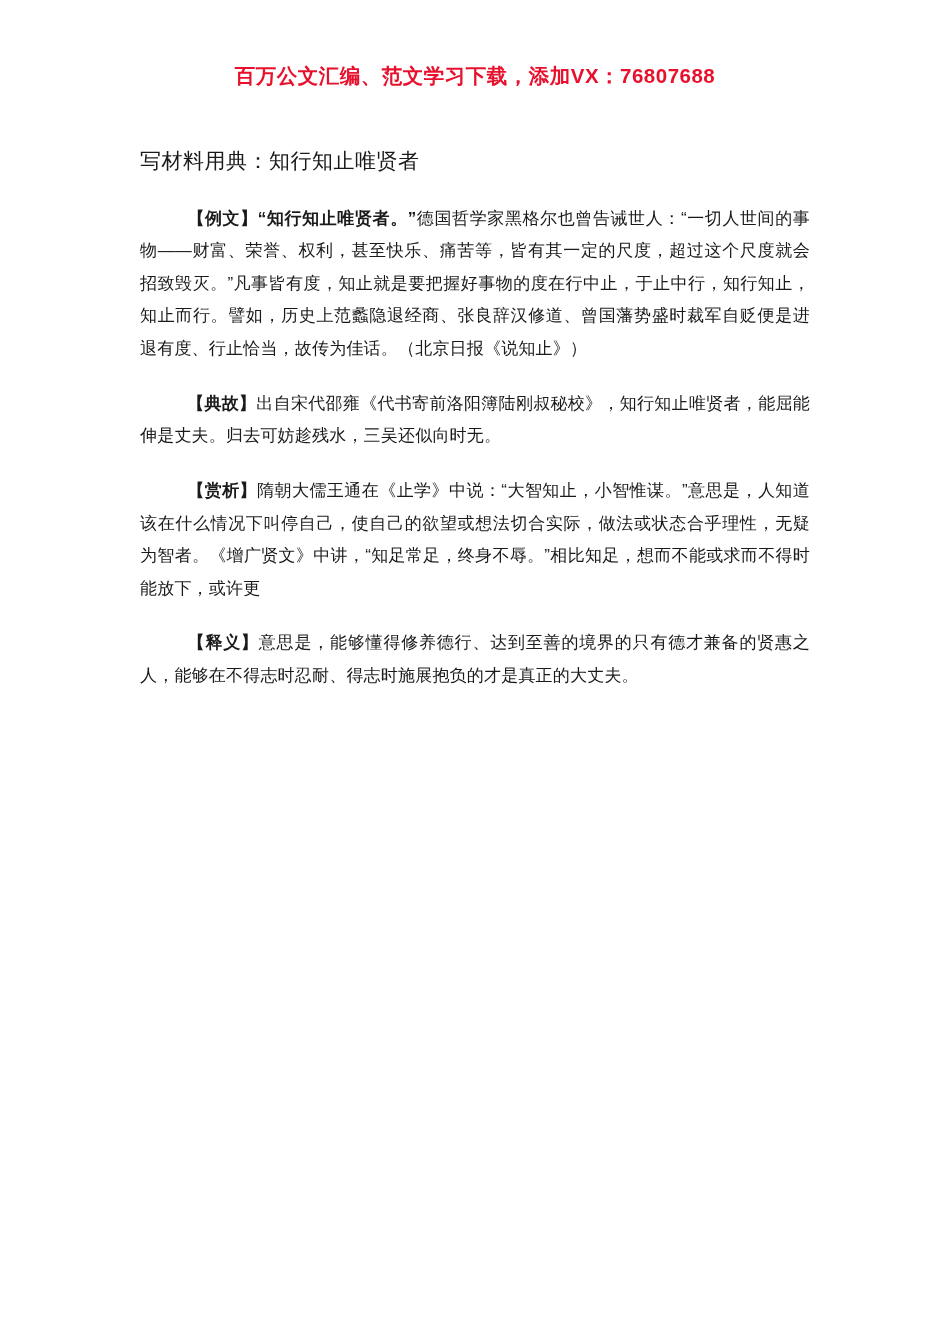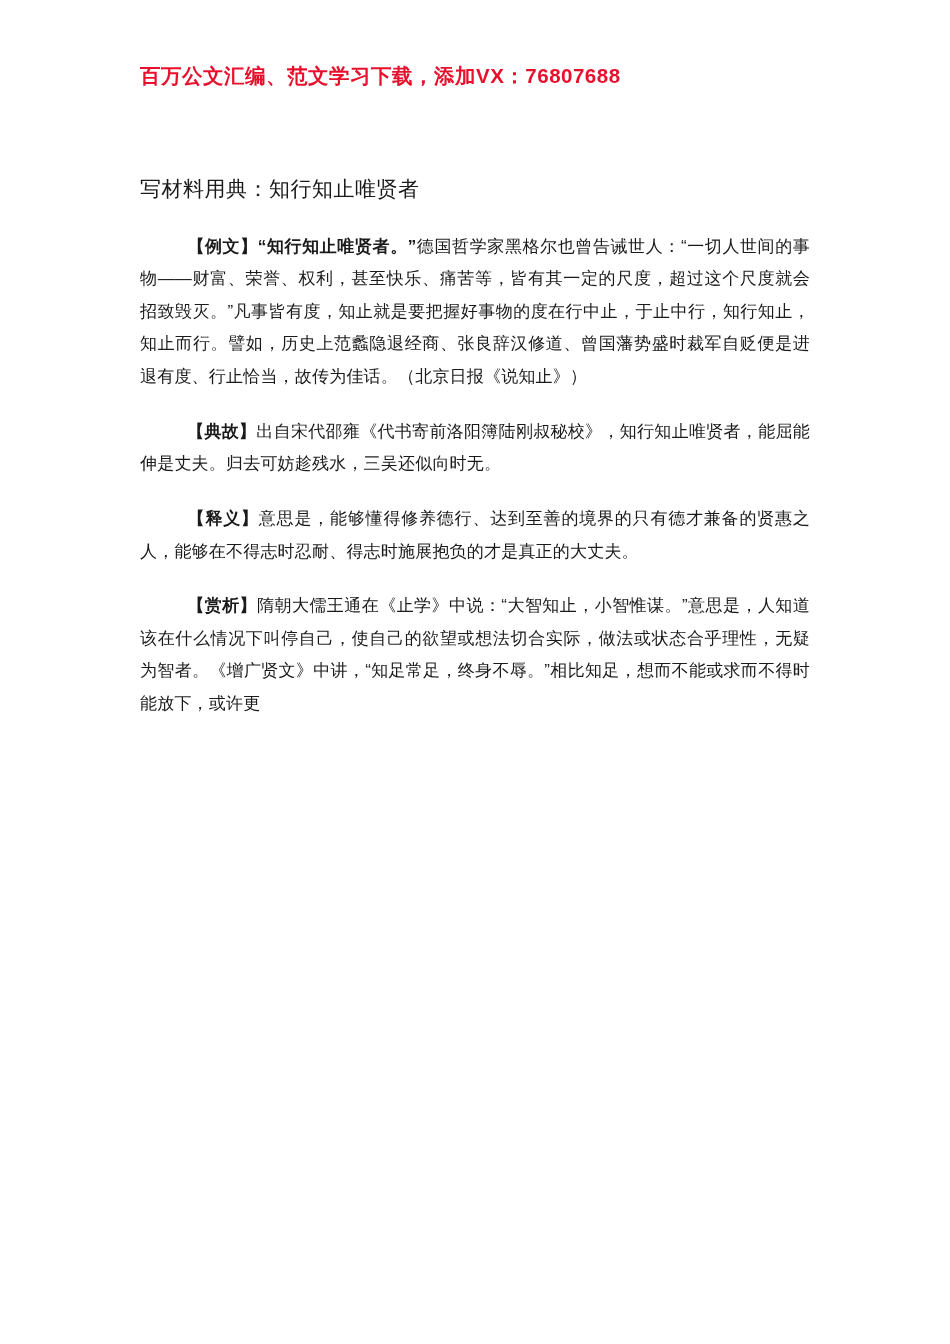--- a/index.html
+++ b/index.html
@@ -15,32 +15,32 @@
     overflow: hidden;
   }
   .page {
     position: relative;
     width: 950px;
     height: 1344px;
     box-sizing: border-box;
     padding: 0 140px;
   }
   .banner {
-    text-align: left;
+    text-align: center;
     color: #e8112d;
     font-size: 20.5px;
     font-weight: 700;
     letter-spacing: 0.5px;
     padding-top: 62px;
     padding-bottom: 0;
     line-height: 1.4;
     white-space: nowrap;
   }
   .doc-title {
-    margin-top: 78px;
+    margin-top: 50px;
     font-size: 21px;
     line-height: 1.9;
     color: #1a1a1a;
     letter-spacing: 0.5px;
   }
   .para {
     margin-top: 22px;
     font-size: 17px;
     line-height: 1.92;
     text-align: justify;
@@ -70,20 +70,20 @@
 
   <div class="para">
     <span class="indent"></span><span class="tag">【例文】</span><span class="bold">“知行知止唯贤者。”</span><span>德国哲学家黑格尔也曾告诫世人：“一切人世间的事物——财富、荣誉、权利，甚至快乐、痛苦等，皆有其一定的尺度，超过这个尺度就会招致毁灭。”凡事皆有度，知止就是要把握好事物的度在行中止，于止中行，知行知止，知止而行。譬如，历史上范蠡隐退经商、张良辞汉修道、曾国藩势盛时裁军自贬便是进退有度、行止恰当，故传为佳话。（北京日报《说知止》）</span>
   </div>
 
   <div class="para">
     <span class="indent"></span><span class="tag">【典故】</span><span>出自宋代邵雍《代书寄前洛阳簿陆刚叔秘校》，知行知止唯贤者，能屈能伸是丈夫。归去可妨趁残水，三吴还似向时无。</span>
   </div>
 
   <div class="para">
-    <span class="indent"></span><span class="tag">【释义】</span><span>意思是，能够懂得修养德行、达到至善的境界的只有德才兼备的贤惠之人，能够在不得志时忍耐、得志时施展抱负的才是真正的大丈夫。</span>
+    <span class="indent"></span><span class="tag">【赏析】</span><span>隋朝大儒王通在《止学》中说：“大智知止，小智惟谋。”意思是，人知道该在什么情况下叫停自己，使自己的欲望或想法切合实际，做法或状态合乎理性，无疑为智者。《增广贤文》中讲，“知足常足，终身不辱。”相比知足，想而不能或求而不得时能放下，或许更</span>
   </div>
 
   <div class="para">
-    <span class="indent"></span><span class="tag">【赏析】</span><span>隋朝大儒王通在《止学》中说：“大智知止，小智惟谋。”意思是，人知道该在什么情况下叫停自己，使自己的欲望或想法切合实际，做法或状态合乎理性，无疑为智者。《增广贤文》中讲，“知足常足，终身不辱。”相比知足，想而不能或求而不得时能放下，或许更</span>
+    <span class="indent"></span><span class="tag">【释义】</span><span>意思是，能够懂得修养德行、达到至善的境界的只有德才兼备的贤惠之人，能够在不得志时忍耐、得志时施展抱负的才是真正的大丈夫。</span>
   </div>
 
 </div>
 
 </body></html>

